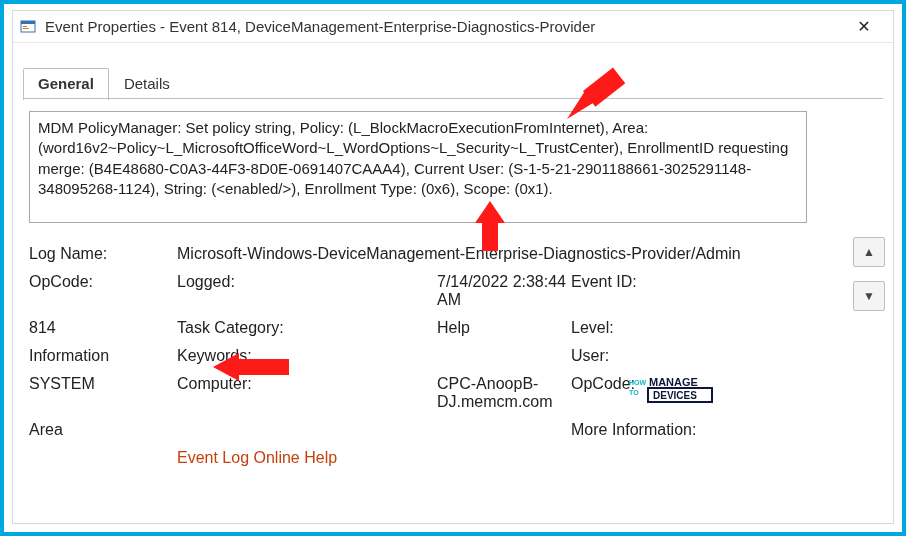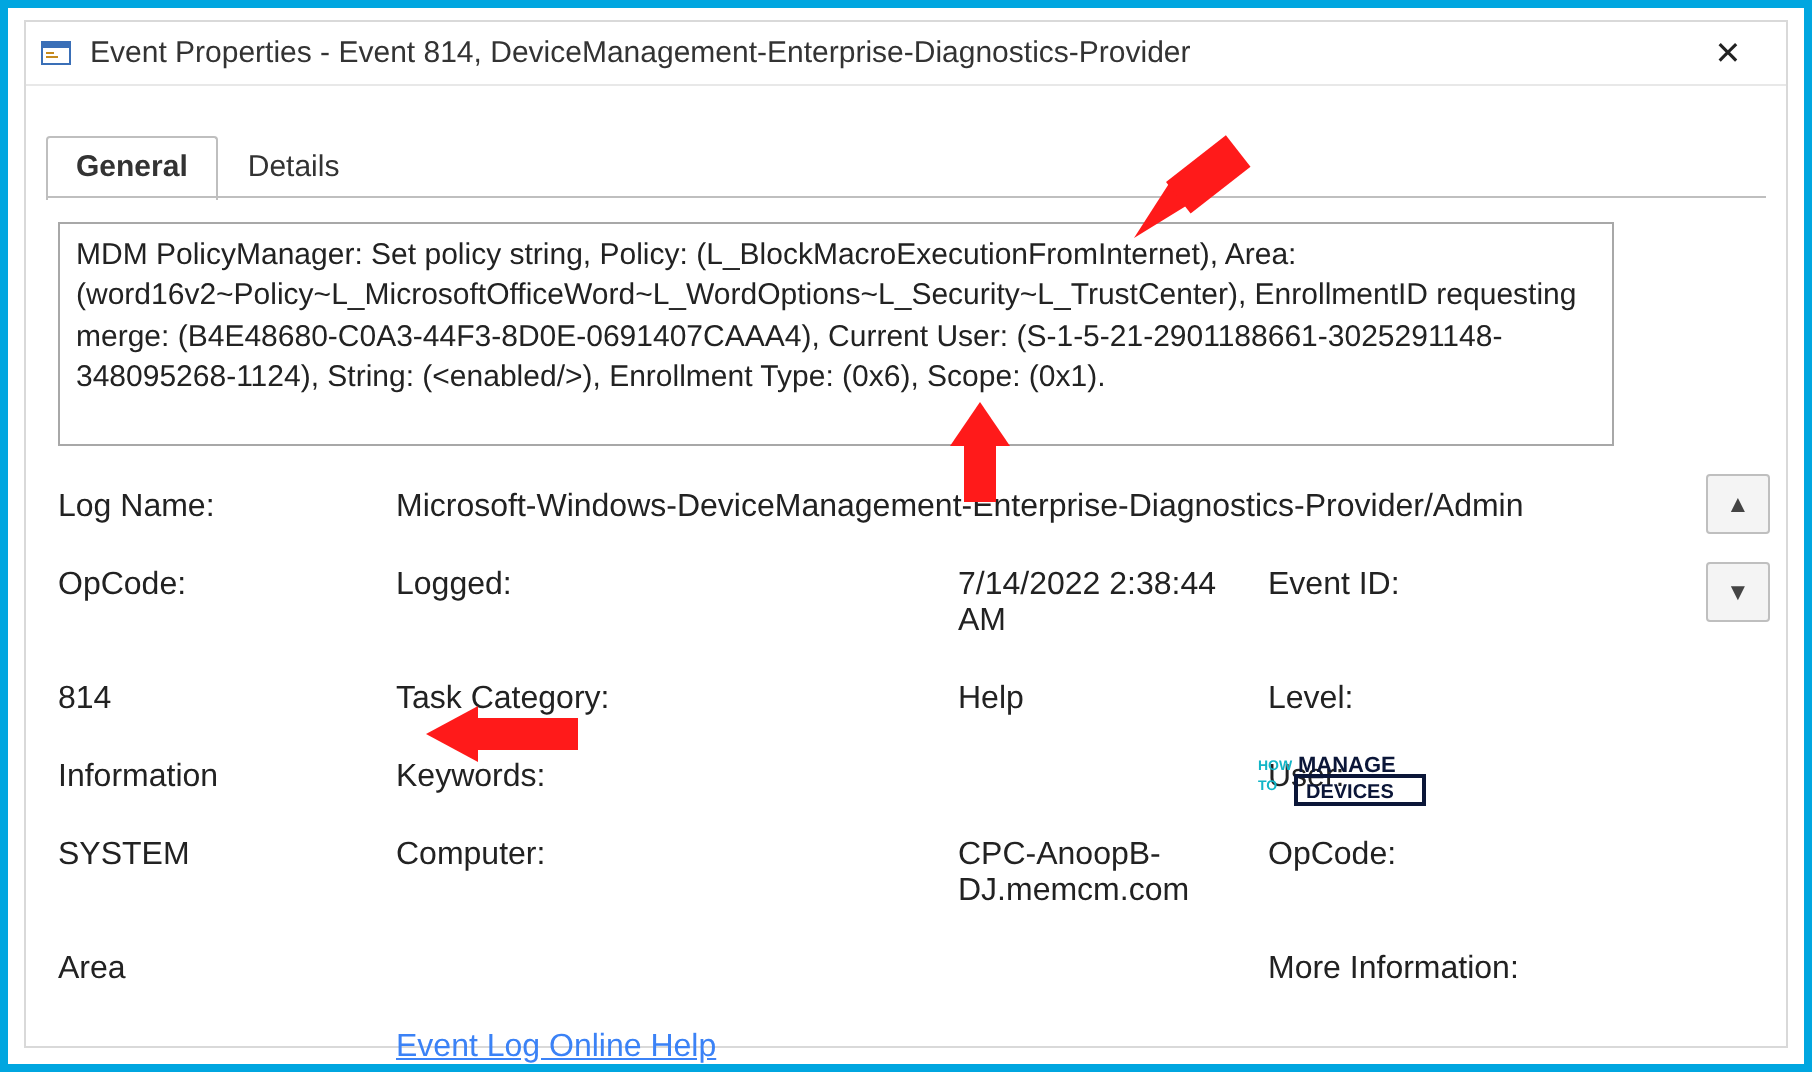--- a/index.html
+++ b/index.html
@@ -86,25 +86,24 @@
     overflow: auto;
   }
   .fields {
     margin-top: 22px;
     display: grid;
     grid-template-columns: 148px 260px 134px 260px;
     row-gap: 10px;
     column-gap: 0;
     font-size: 16px;
     color: #222;
-    gap: 21px;
   }
   .lbl { font-weight: 400; }
   .val { font-weight: 400; }
-  .link { color: #3b82f6; text-decoration: underline; cursor: pointer; }
+  .link { color: #c2410c; cursor: pointer; }
   .nav-col {
     position: absolute;
     right: 8px; top: 226px;
     display: flex; flex-direction: column; gap: 14px;
   }
   .nav-btn {
     width: 32px; height: 30px;
     border: 1px solid #bfbfbf;
     background: #f4f4f4;
     display: flex; align-items: center; justify-content: center;

